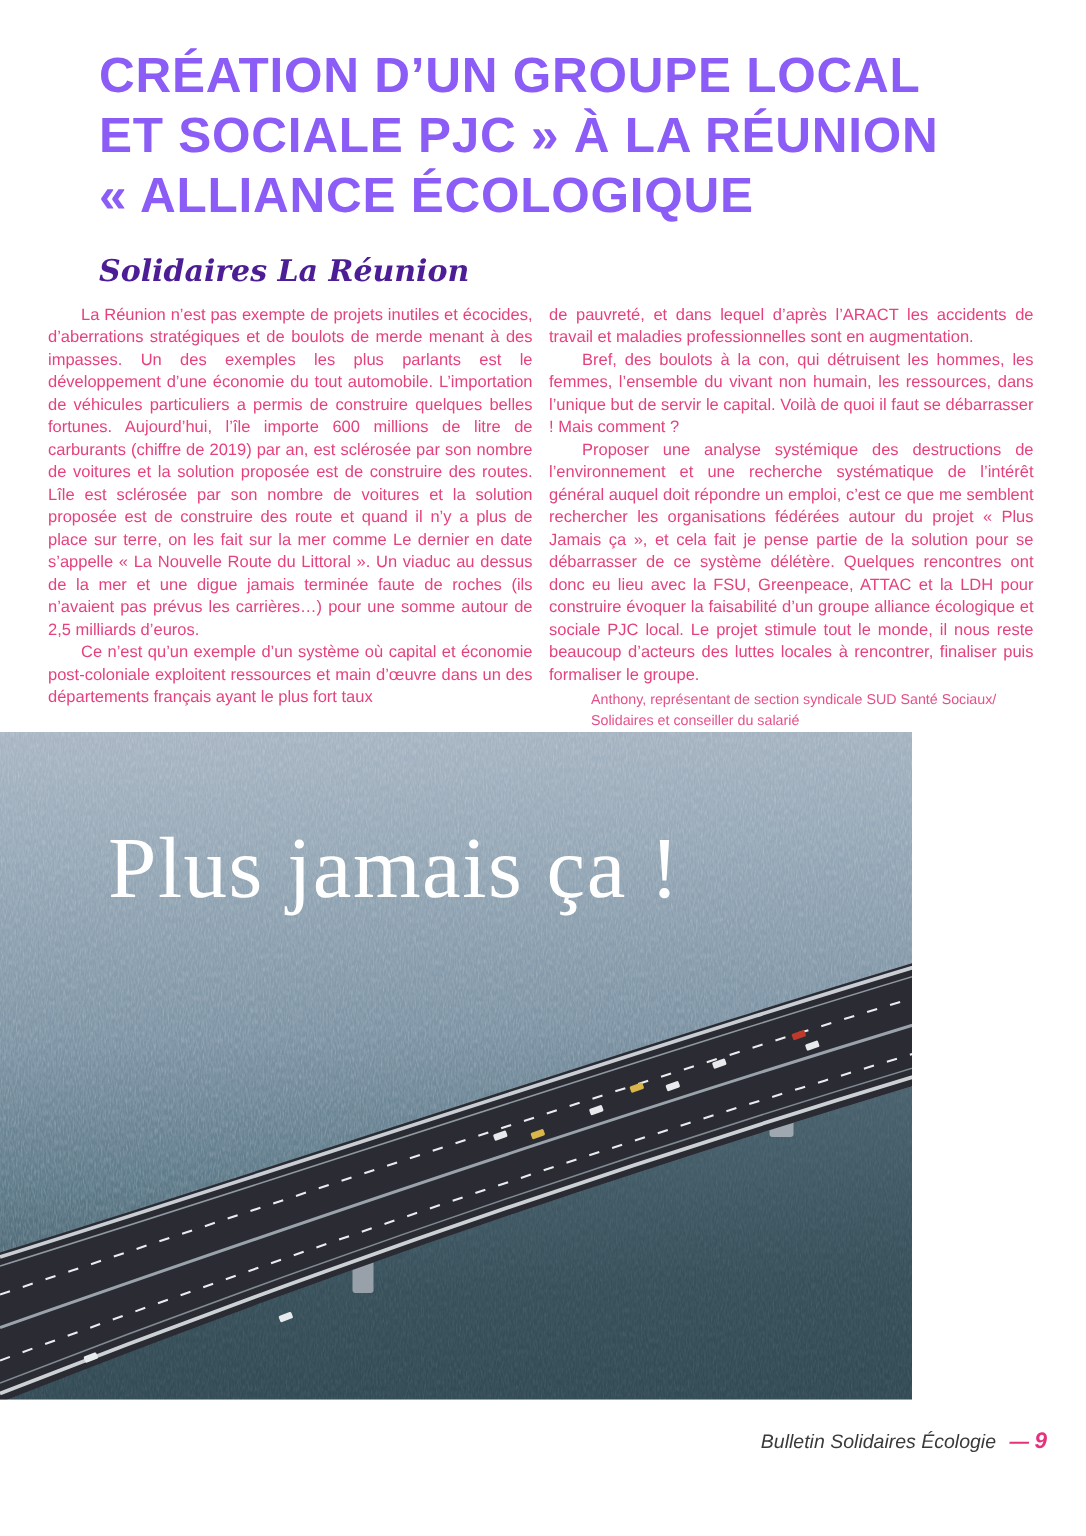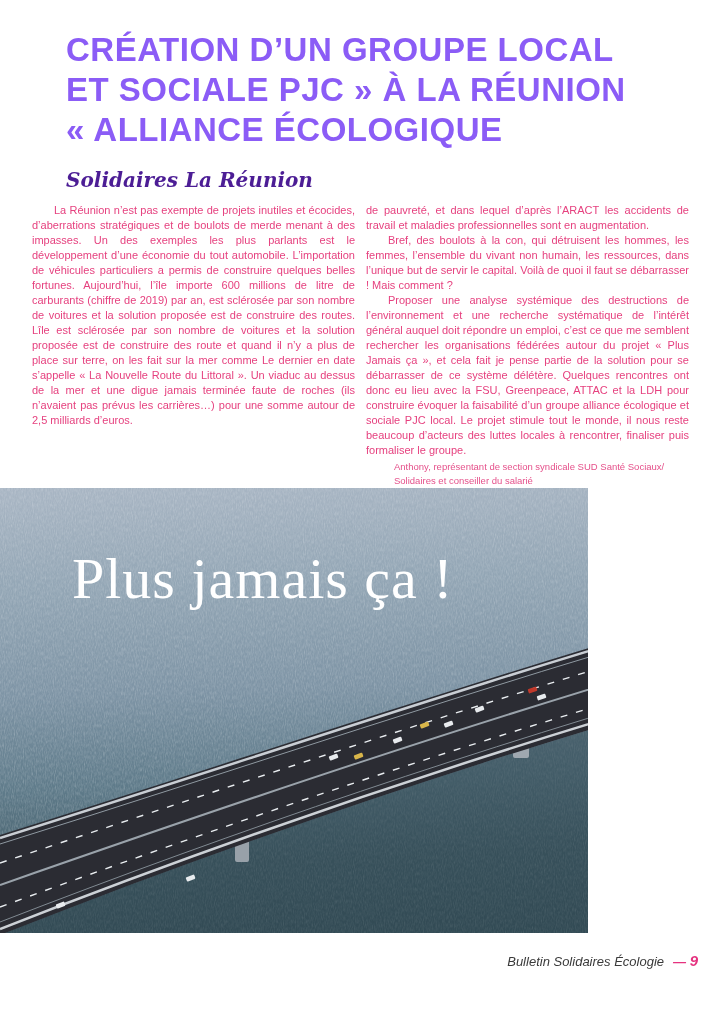--- a/index.html
+++ b/index.html
@@ -36,20 +36,21 @@
     margin-top:2px !important;padding-left:28px;
     font-family:"Liberation Sans",sans-serif;
     font-size:9.5px;line-height:14px;color:#e5508a;text-align:left;
   }
   
   .photo{
     position:absolute;left:0;top:488px;width:588px;height:445px;margin:0;
     background:linear-gradient(178deg,
       #a9b6c4 0%, #93a6b5 22%, #7e94a5 45%, #5f7b8a 65%, #46606c 82%, #3a535e 100%);
     overflow:hidden;
+    padding-left:20px;
   }
   .photo svg{position:absolute;left:0;top:0;}
   .photo-title{
     position:absolute;left:72px;top:62px;
     font-family:"Liberation Serif",serif;font-size:58px;line-height:1;
     color:#ffffff;letter-spacing:1px;white-space:nowrap;
   }
   
   .footer{
     position:absolute;right:26px;top:952px;
@@ -67,20 +68,21 @@
     <span>Création d’un groupe local</span>
     <span>et sociale PJC » à La Réunion</span>
     <span>« Alliance écologique</span>
   </h1>
 
   <div class="subtitle">Solidaires La Réunion</div>
 
   <div class="columns">
     <div class="col">
       <p class="indent">La Réunion n’est pas exempte de projets inutiles et écocides, d’aberrations stratégiques et de boulots de merde menant à des impasses. Un des exemples les plus parlants est le développement d’une économie du tout automobile. L’importation de véhicules particuliers a permis de construire quelques belles fortunes. Aujourd’hui, l’île importe 600 millions de litre de carburants (chiffre de 2019) par an, est sclérosée par son nombre de voitures et la solution proposée est de construire des routes. Lîle est sclérosée par son nombre de voitures et la solution proposée est de construire des route et quand il n’y a plus de place sur terre, on les fait sur la mer comme Le dernier en date s’appelle « La Nouvelle Route du Littoral ». Un viaduc au dessus de la mer et une digue jamais terminée faute de roches (ils n’avaient pas prévus les carrières…) pour une somme autour de 2,5 milliards d’euros.</p>
+      <p class="indent">Ce n’est qu’un exemple d’un système où capital et économie post-coloniale exploitent ressources et main d’œuvre dans un des départements français ayant le plus fort taux</p>
     </div>
     <div class="col">
       <p>de pauvreté, et dans lequel d’après l’ARACT les accidents de travail et maladies professionnelles sont en augmentation.</p>
       <p class="indent">Bref, des boulots à la con, qui détruisent les hommes, les femmes, l’ensemble du vivant non humain, les ressources, dans l’unique but de servir le capital. Voilà de quoi il faut se débarrasser ! Mais comment ?</p>
       <p class="indent">Proposer une analyse systémique des destructions de l’environnement et une recherche systématique de l’intérêt général auquel doit répondre un emploi, c’est ce que me semblent rechercher les organisations fédérées autour du projet « Plus Jamais ça », et cela fait je pense partie de la solution pour se débarrasser de ce système délétère. Quelques rencontres ont donc eu lieu avec la FSU, Greenpeace, ATTAC et la LDH pour construire évoquer la faisabilité d’un groupe alliance écologique et sociale PJC local. Le projet stimule tout le monde, il nous reste beaucoup d’acteurs des luttes locales à rencontrer, finaliser puis formaliser le groupe.</p>
       <p class="byline">Anthony, représentant de section syndicale SUD Santé Sociaux/ Solidaires et conseiller du salarié</p>
     </div>
   </div>
 
   <figure class="photo">

